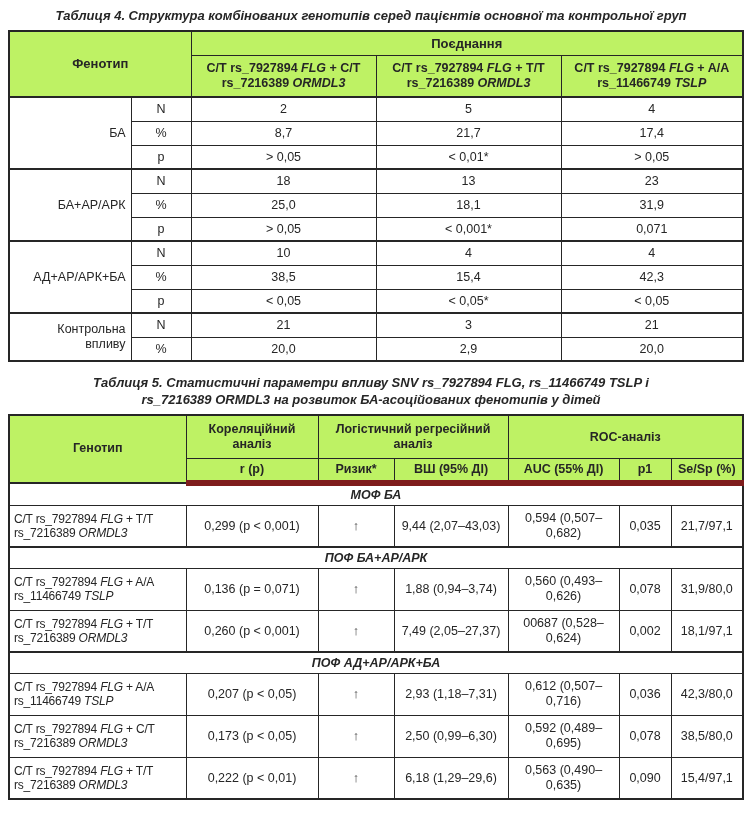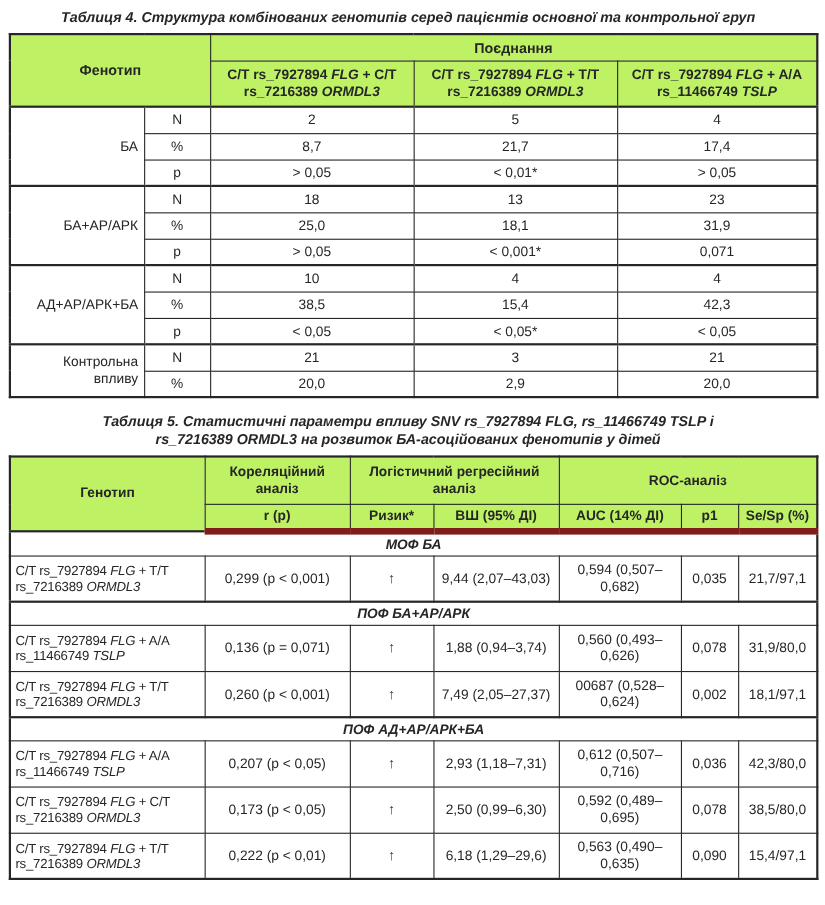--- a/index.html
+++ b/index.html
@@ -201,21 +201,21 @@
       <tr class="hdr1">
         <th rowspan="2">Генотип</th>
         <th>Кореляційний аналіз</th>
         <th colspan="2">Логістичний регресійний аналіз</th>
         <th colspan="3">ROC-аналіз</th>
       </tr>
       <tr class="subhdr">
         <th>r (p)</th>
         <th>Ризик*</th>
         <th>ВШ (95% ДІ)</th>
-        <th>AUC (14% ДІ)</th>
+        <th>AUC (55% ДІ)</th>
         <th>p1</th>
         <th>Se/Sp (%)</th>
       </tr>
 
       <tr class="sec">
         <td colspan="7">МОФ БА</td>
       </tr>
       <tr>
         <td class="gen"><span>C/T rs_7927894 </span><span style="font-style: italic;">FLG</span><span> + T/T rs_7216389 </span><span style="font-style: italic;">ORMDL3</span></td>
         <td>0,299 (p &lt; 0,001)</td>

